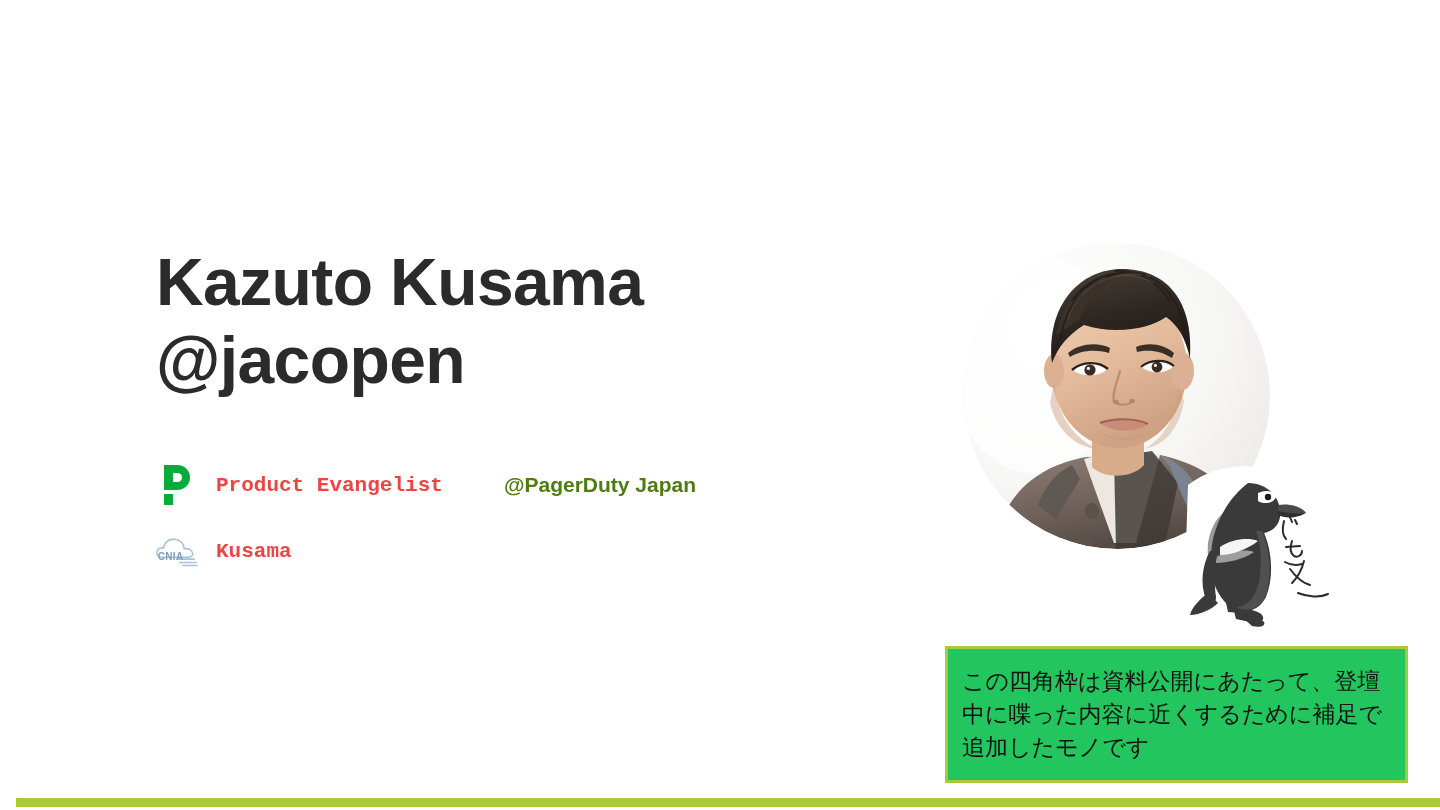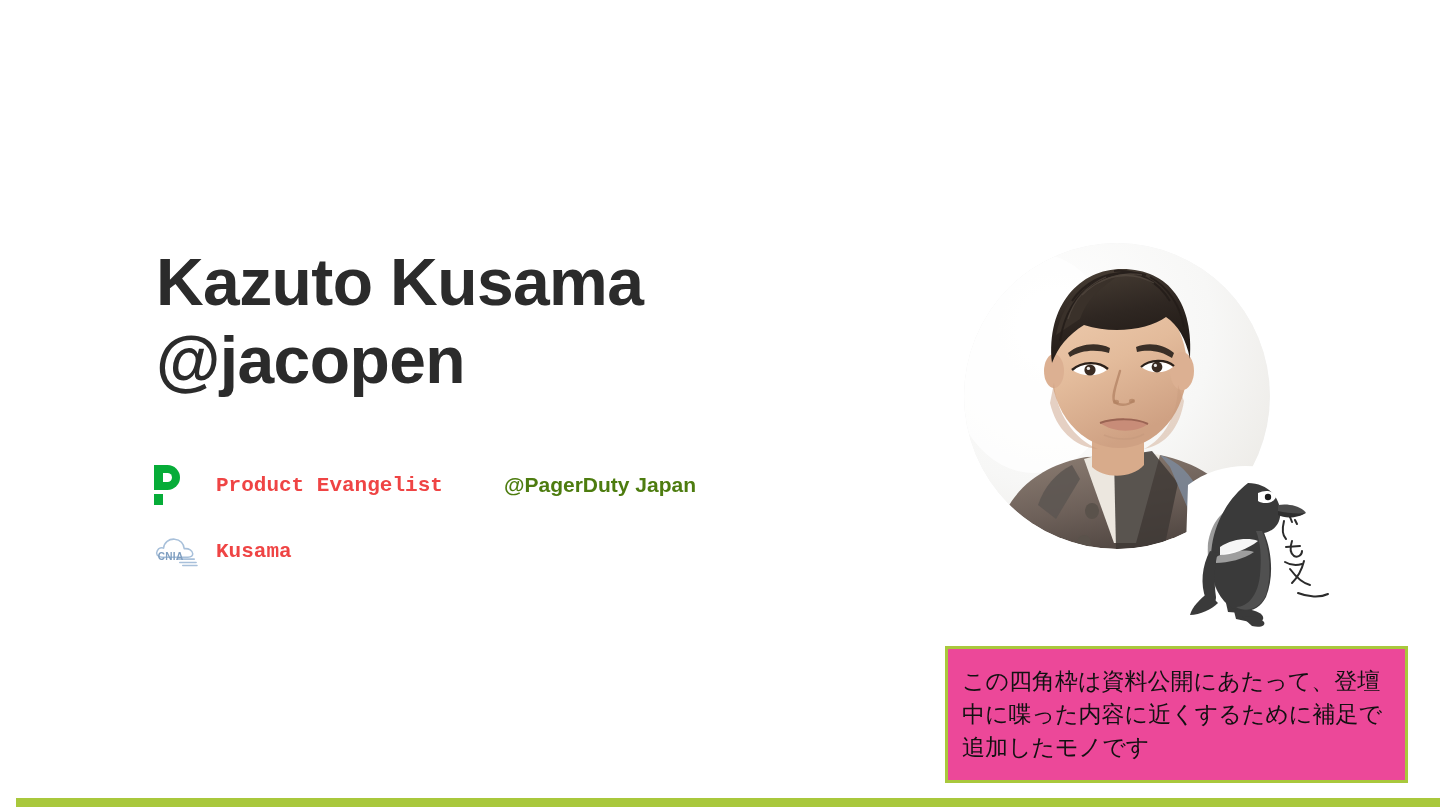--- a/index.html
+++ b/index.html
@@ -49,21 +49,21 @@
     height: 66px;
     display: flex;
     align-items: center;
   }
   .role-icon {
     width: 44px;
     height: 44px;
     flex: 0 0 44px;
     display: flex;
     align-items: center;
-    justify-content: flex-start;
+    justify-content: flex-end;
   }
   .role-title {
     flex: 0 0 288px;
     margin-left: 18px;
     font-size: 21px;
     font-weight: 700;
     color: #ef4444;
     white-space: nowrap;
     font-family: Liberation Mono, monospace;
   }
@@ -143,21 +143,21 @@
   .penguin svg { display: block; overflow: visible; }
 
   
   .note-box {
     position: absolute;
     left: 929px;
     top: 646px;
     width: 463px;
     height: 137px;
     border: 3px solid #a9c83c;
-    background: #ec4899;
+    background: #22c55e;
     box-sizing: border-box;
   }
   .note-text {
     position: absolute;
     left: 14px;
     top: 16px;
     right: 10px;
     font-size: 23px;
     line-height: 33px;
     color: #111111;

